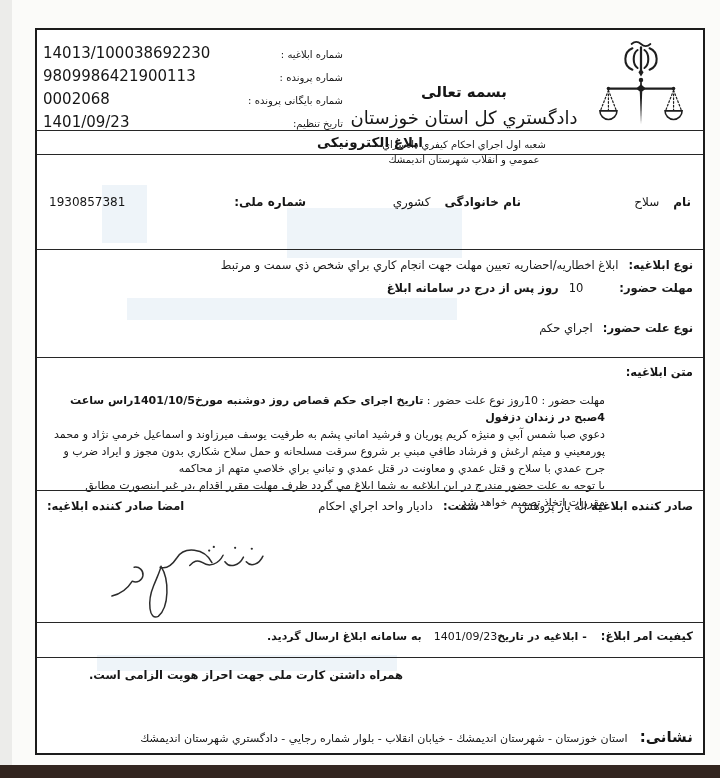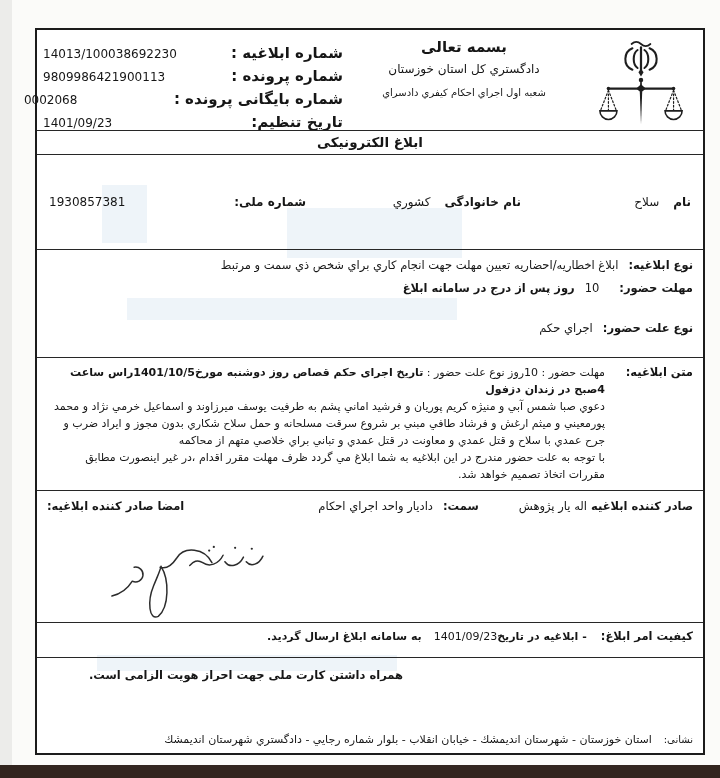--- a/index.html
+++ b/index.html
@@ -18,27 +18,27 @@
     direction:rtl;
   }
   .wm{position:absolute;background:#d9e7f1;opacity:.45;pointer-events:none;}
   .sec{position:relative;box-sizing:border-box;}
   .hr-top{border-top:1px solid #272727;}
 
   
   .header{height:100px;display:flex;flex-direction:row;padding:4px 6px 0 6px;}
   .emblem-box{width:112px;display:flex;align-items:flex-start;justify-content:center;padding-top:4px;}
   .titles{flex:1;text-align:center;padding-top:4px;}
-  .bismillah{font-weight:bold;font-size:15px;margin-bottom:6px;}
-  .org1{font-size:12px;margin-bottom:10px;}
+  .bismillah{font-weight:bold;font-size:15px;margin-bottom:6px;margin-top:45px;}
+  .org1{font-size:18px;margin-bottom:10px;}
   .org23{font-size:10px;line-height:1.45;}
   .hfields{width:300px;padding-top:10px;}
   .hrow{display:flex;justify-content:space-between;align-items:baseline;height:23px;}
-  .hlabel{font-weight:bold;font-size:15px;white-space:nowrap;}
-  .hvalue{font-size:12px;direction:ltr;text-align:left;min-width:150px;}
+  .hlabel{font-weight:normal;font-size:10px;white-space:nowrap;}
+  .hvalue{font-size:15px;direction:ltr;text-align:left;min-width:150px;}
 
   .doctype{height:24px;line-height:22px;text-align:center;font-weight:bold;font-size:13.5px;}
 
   
   .namerow{height:95px;display:flex;align-items:center;padding:0 12px;}
   .pair{display:flex;align-items:baseline;gap:14px;font-size:12px;}
   .pair .lbl{font-weight:bold;}
   .g1{width:170px;}
   .g2{width:215px;}
   .g3{flex:1;justify-content:space-between;}
@@ -48,42 +48,42 @@
   .notice{height:108px;padding:8px 10px 0 10px;font-size:11.5px;}
   .nline{margin-bottom:9px;display:flex;align-items:baseline;gap:10px;}
   .nlbl{font-weight:bold;white-space:nowrap;}
   .bold{font-weight:bold;}
   .reasonline{margin-top:26px;}
 
   
   .bodycell{height:133px;display:flex;padding:6px 10px 0 10px;font-size:11px;line-height:1.55;}
   .blabel{width:88px;font-weight:bold;font-size:11.5px;flex:none;}
   .bcontent{flex:1;text-align:right;}
-  .b1{margin-bottom:0;}
+  .b1{margin-bottom:0;margin-top:28px;}
 
   
   .issuer{height:132px;padding:8px 10px 0 10px;font-size:11.5px;}
   .issrow{display:flex;align-items:baseline;}
   .issrow .lbl{font-weight:bold;white-space:nowrap;}
   .iss-name{margin-right:4px;margin-left:40px;}
   .iss-pos{margin-right:10px;}
   .iss-sig-lbl{margin-right:auto;}
   .sig-wrap{position:absolute;left:28px;top:42px;width:205px;height:88px;}
 
   
   .delivery{height:35px;padding:6px 10px 0 10px;font-size:11px;display:flex;align-items:baseline;}
   .dl-label{font-weight:bold;font-size:11.5px;margin-left:14px;}
   .dl-part{font-weight:bold;margin-left:0;}
   .dl-date{font-weight:normal;margin-left:12px;}
 
   
   .footercell{height:96px;display:flex;flex-direction:column;justify-content:space-between;}
   .idnote{font-weight:bold;font-size:11.5px;padding:10px 300px 0 0;white-space:nowrap;}
   .addrrow{display:flex;align-items:baseline;gap:12px;padding:0 10px 7px 10px;font-size:11px;}
-  .addrrow .lbl{font-weight:normal;font-size:10px;}
+  .addrrow .lbl{font-weight:bold;font-size:15px;}
   svg{display:block;}
 </style>
 </head>
 <body>
 
 <div class="edge-strip"></div>
 
 <div class="doc">
 
   <div class="wm" style="left:65px;top:155px;width:45px;height:58px;"></div>
@@ -116,20 +116,21 @@
           <path d="M2 85 L22 85 A10 10 0 0 1 2 85 Z" stroke-width="1.8"></path>
           <path d="M78 85 L98 85 A10 10 0 0 1 78 85 Z" stroke-width="1.8"></path>
         </svg>
       </span>
     </div>
     <div class="titles">
       <div class="bismillah">بسمه تعالی</div>
       <div class="org1">دادگستري کل استان خوزستان</div>
       <div class="org23">
         <div>شعبه اول اجراي احکام کیفري دادسراي</div>
+        <div>عمومي و انقلاب شهرستان اندیمشك</div>
       </div>
     </div>
     <div class="hfields">
       <div class="hrow">
         <span class="hlabel">شماره ابلاغیه :</span>
         <span class="hvalue">14013/100038692230</span>
       </div>
       <div class="hrow">
         <span class="hlabel">شماره پرونده :</span>
         <span class="hvalue">9809986421900113</span>
@@ -162,21 +163,21 @@
     </div>
   </div>
 
   <div class="sec notice hr-top">
     <div class="nline">
       <span class="nlbl">نوع ابلاغیه:</span>
       <span>ابلاغ اخطاریه/احضاریه تعیین مهلت جهت انجام کاري براي شخص ذي سمت و مرتبط</span>
     </div>
     <div class="nline">
       <span class="nlbl">مهلت حضور:</span>
-      <span class="num" style="margin-right:10px;">10</span>
+      <span class="num" style="margin-right:26px;">10</span>
       <span class="bold">روز پس از درج در سامانه ابلاغ</span>
     </div>
     <div class="nline reasonline">
       <span class="nlbl">نوع علت حضور:</span>
       <span>اجراي حکم</span>
     </div>
   </div>
 
   <div class="sec bodycell hr-top">
     <div class="blabel">متن ابلاغیه:</div>

